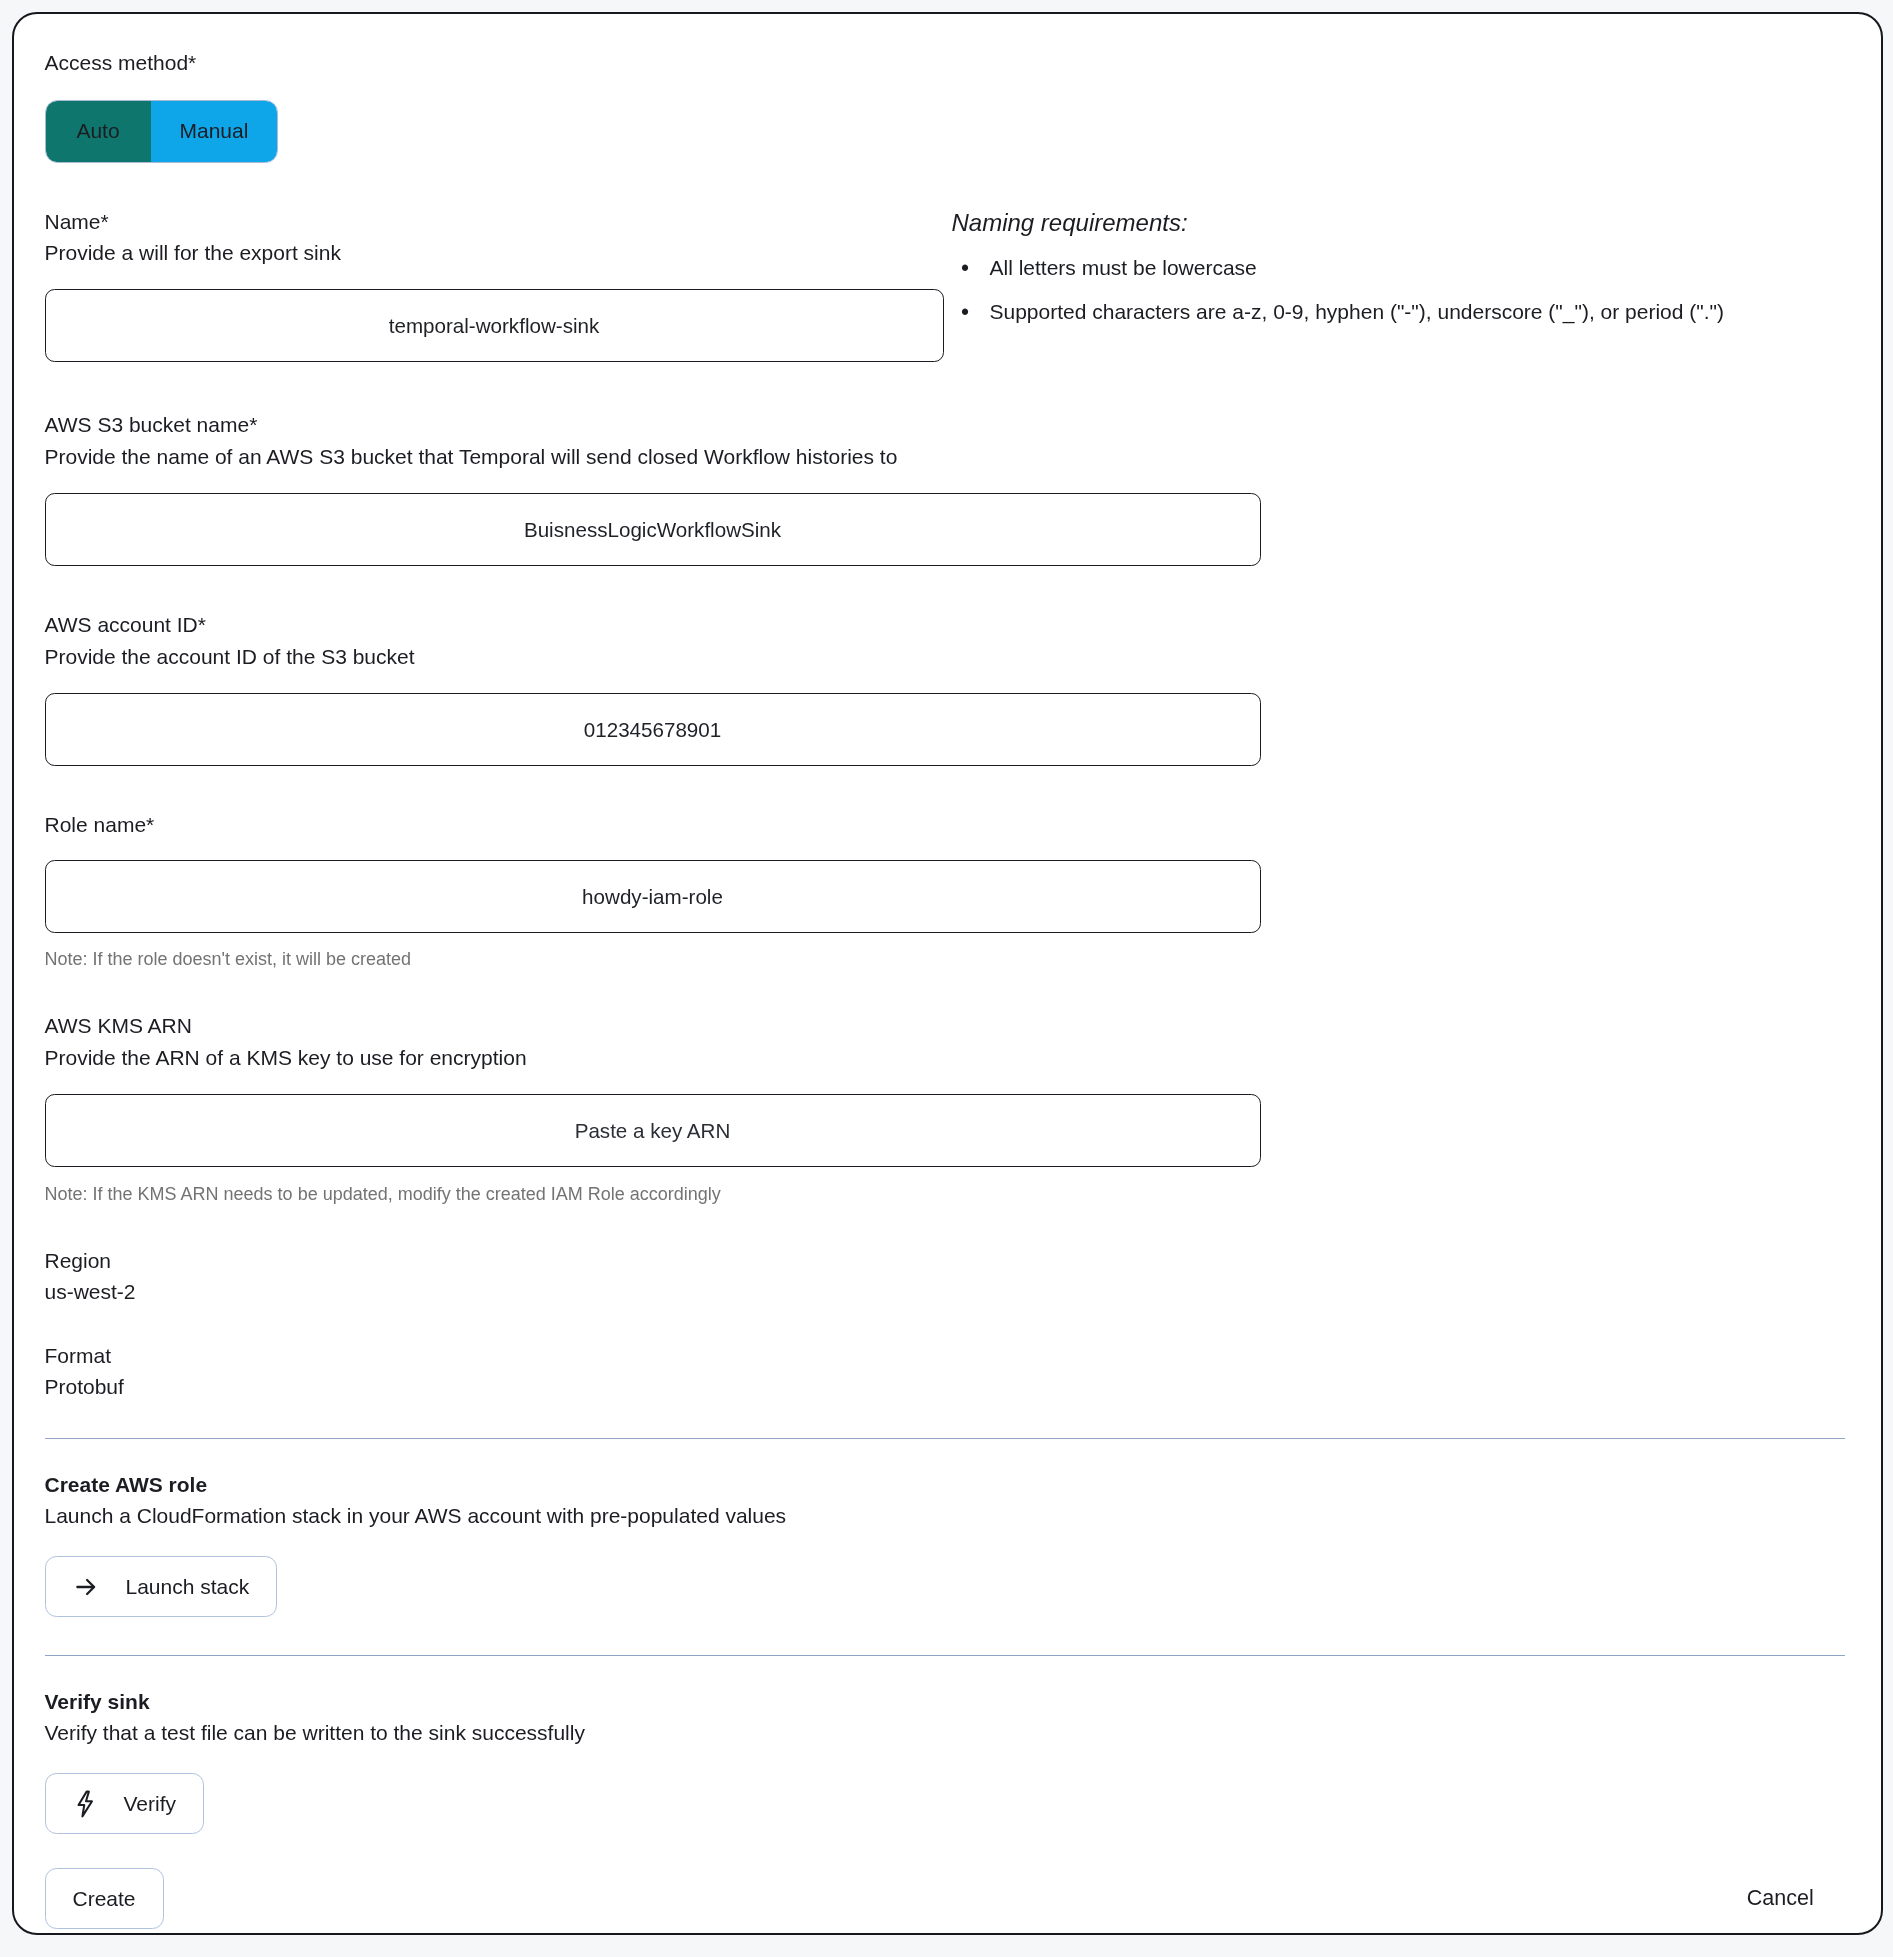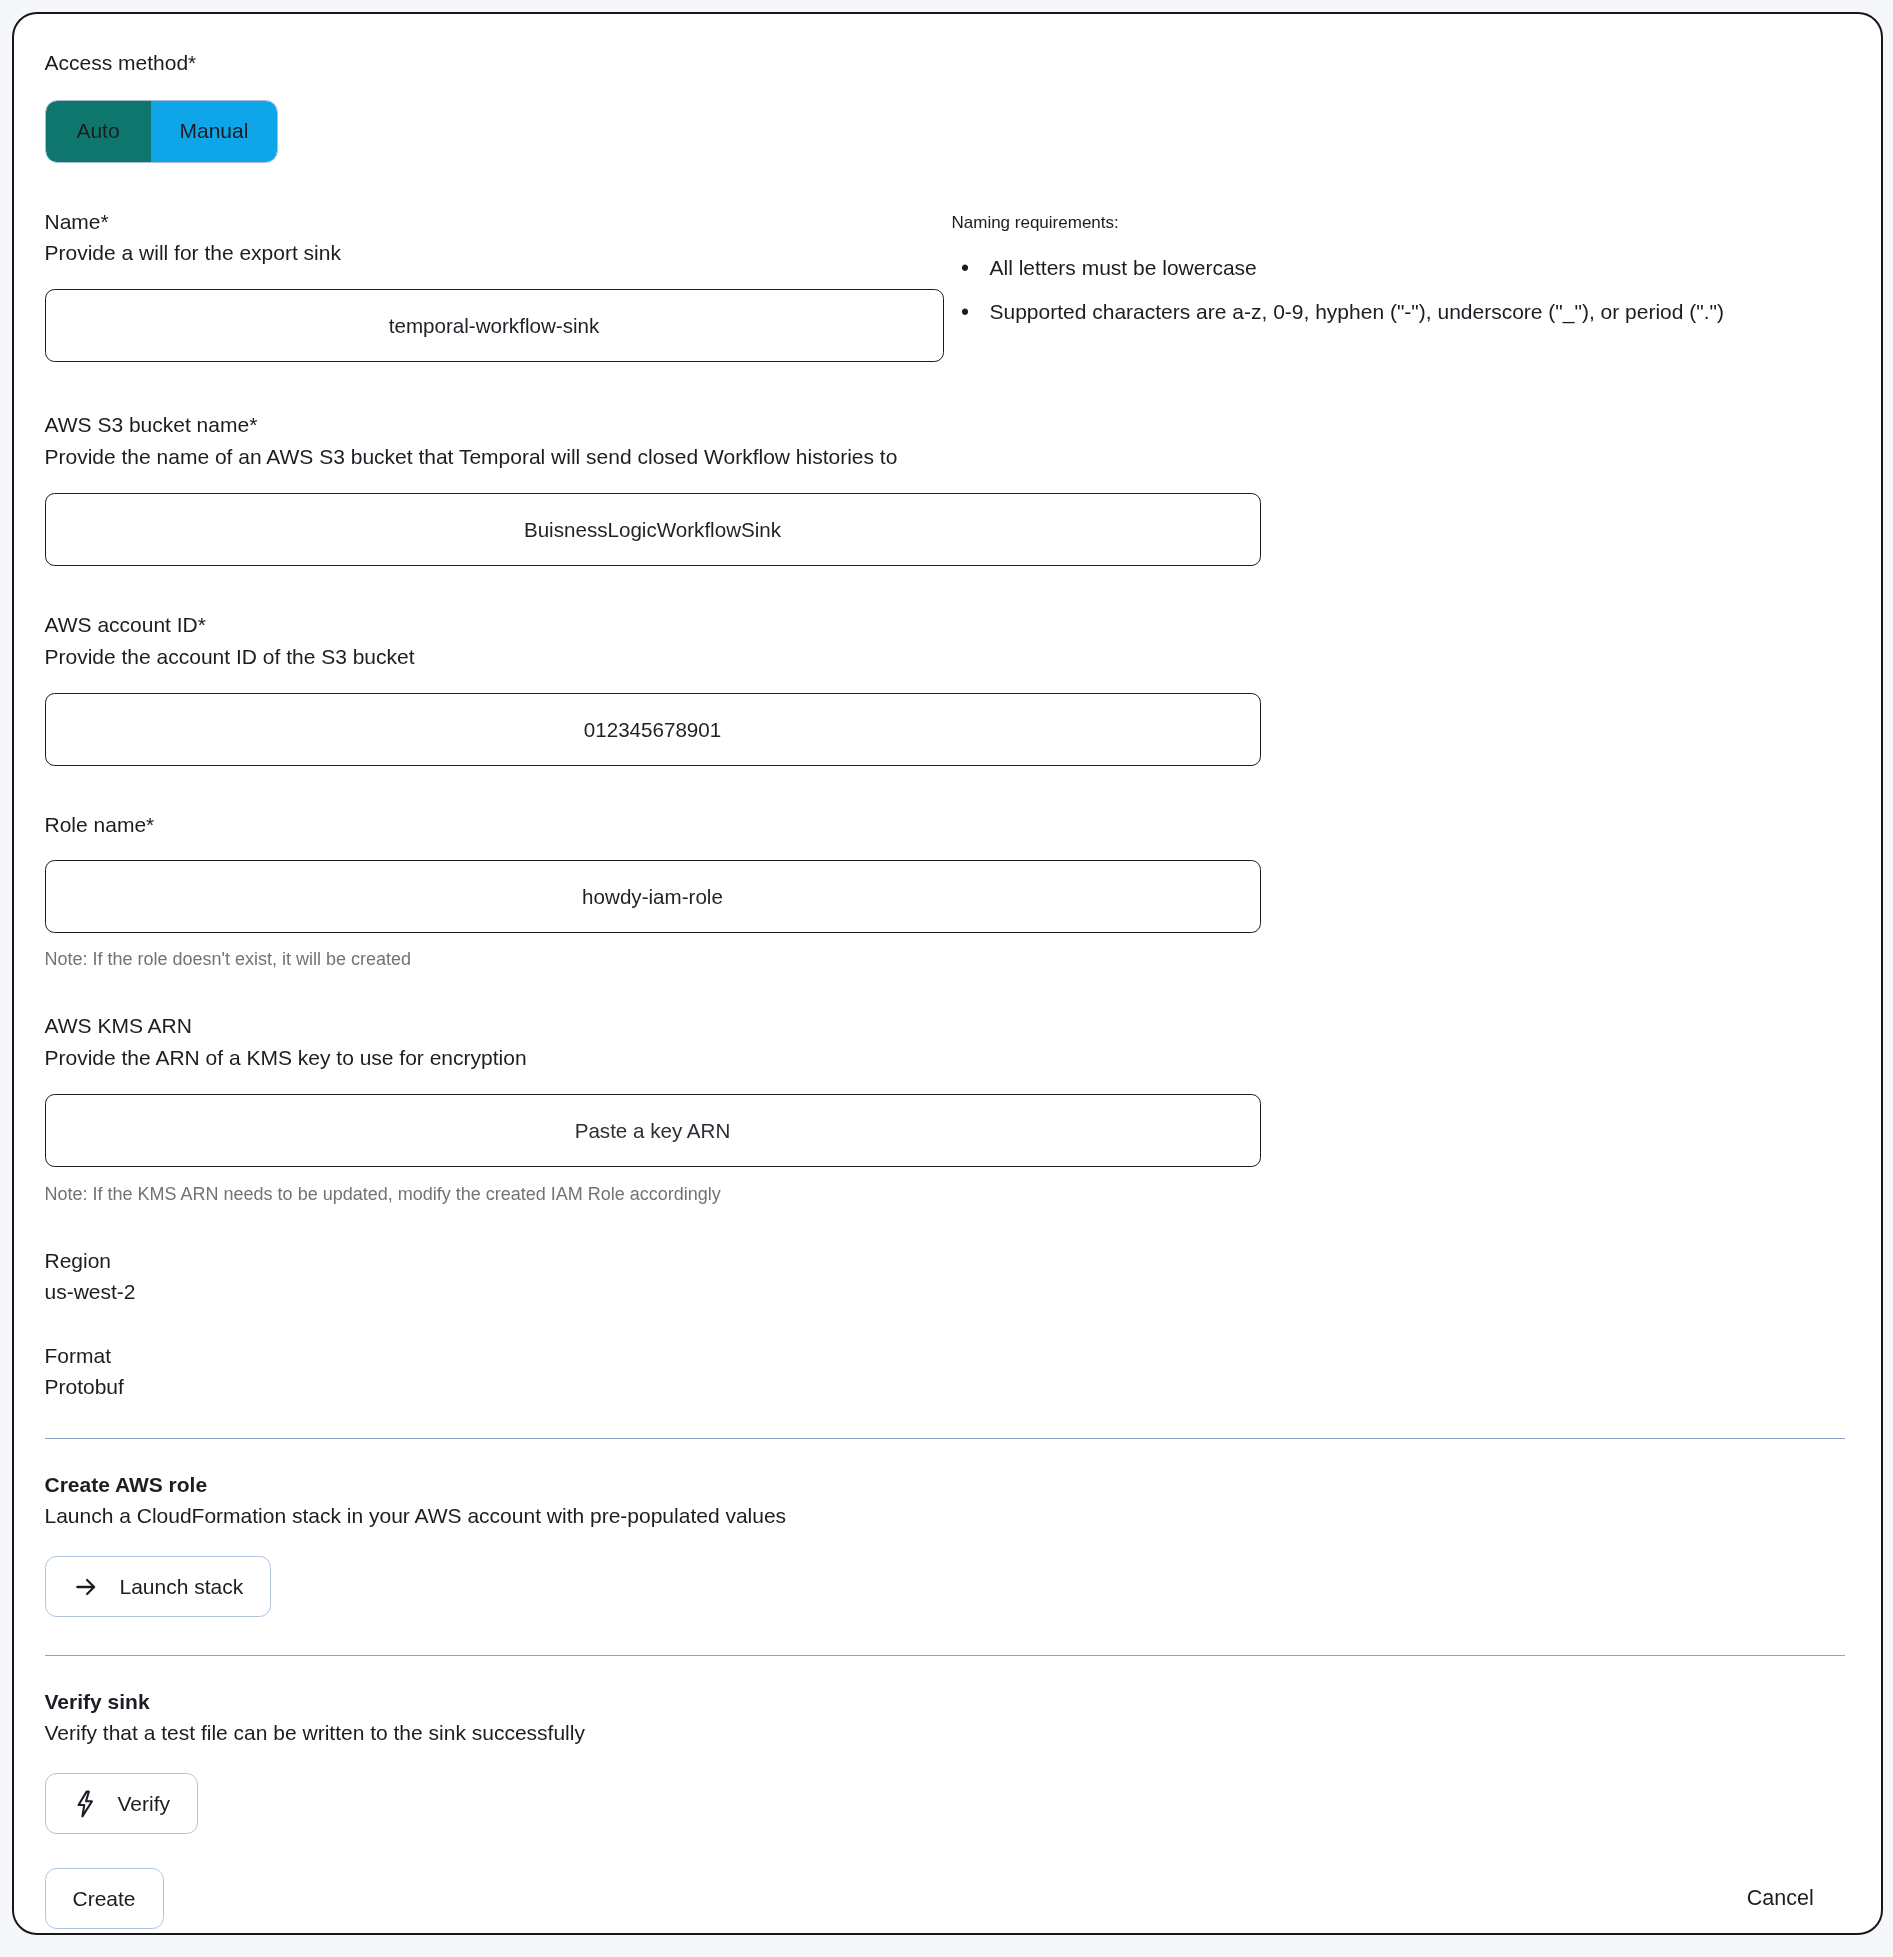--- a/index.html
+++ b/index.html
@@ -48,38 +48,38 @@
     border:1.9px solid #1b1c22;border-radius:9.6px;
     background:#ffffff;
     font-family:inherit;font-size:20.6px;color:#1f2127;
     padding:0 17px;outline:none;text-align:center;
   }
   .text-input::placeholder{color:#2c2e35;opacity:1;}
   .w-name{width:899px;}
   .w-wide{width:1216px;}
 
   .req-block{padding-top:0px;}
-  .req-heading{font-size:17px;line-height:32.5px;color:#1c1d23;}
+  .req-heading{font-size:24px;line-height:32.5px;color:#1c1d23;font-style:italic;}
   .req-list{list-style:none;margin:9.6px 0 0 0;padding:0;font-size:21px;line-height:38px;}
   .req-list li{position:relative;padding-left:38px;margin-bottom:6.7px;}
   .req-list li::before{content:"•";position:absolute;left:9.6px;top:0;font-size:23px;}
 
   .group{margin-bottom:44px;}
   .group-tight{margin-bottom:40px;}
 
   .static-pair{margin-bottom:32.5px;}
   .static-value{font-size:21px;line-height:34px;color:#1c1d23;}
 
   .divider{border:none;border-top:1.4px solid #8fa3c2;margin:34px 0 31px 0;width:100%;}
 
   .section-title{font-size:21px;line-height:29px;font-weight:bold;color:#1c1d23;}
   .section-desc{font-size:21px;line-height:34px;color:#1c1d23;}
 
   .ghost-btn{
-    display:inline-flex;align-items:center;gap:21px;
+    display:inline-flex;align-items:center;gap:27px;
     height:61px;padding:14px 27px;margin-top:23px;
     background:#ffffff;border:1.4px solid #b1c2de;border-radius:11.5px;
     font-family:inherit;font-size:21px;color:#1c1d23;cursor:pointer;
   }
   .ghost-btn svg{flex:0 0 auto;}
 
   .footer{
     display:flex;justify-content:space-between;align-items:center;
     margin-top:34px;
   }

